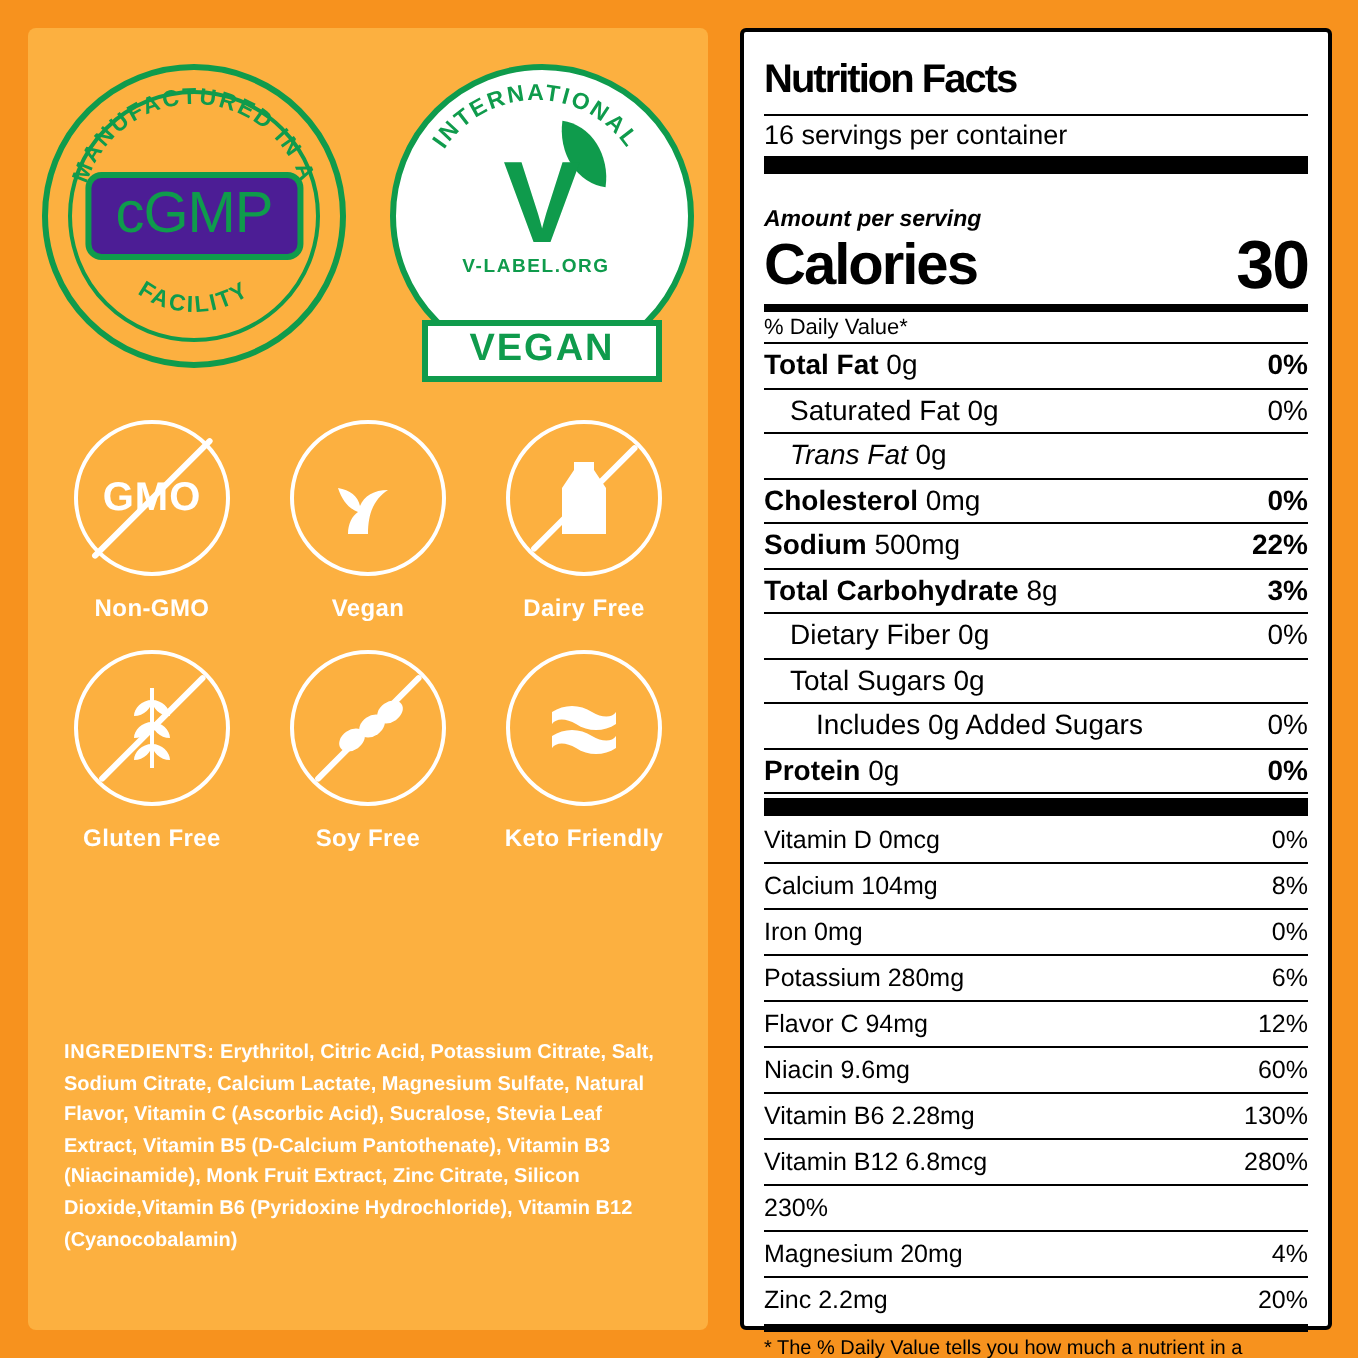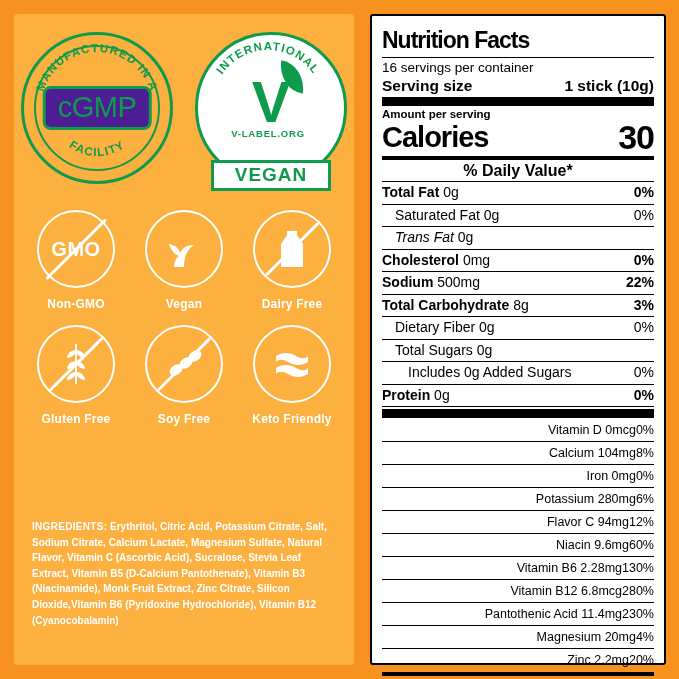--- a/index.html
+++ b/index.html
@@ -93,37 +93,37 @@
   }
   .ingredients b{font-weight:bold;letter-spacing:.3px;}
 
   
   .nf-outer{
     position:absolute;left:370px;top:14px;width:296px;height:651px;
     background:#ffffff;border:2px solid #000;border-radius:3px;
     box-sizing:border-box;padding:8px 10px;
     font-family:"Liberation Sans", sans-serif;color:#000;
   }
-  .nf-title{font-size:23px;font-weight:bold;letter-spacing:-1px;line-height:32px;}
+  .nf-title{font-size:20px;font-weight:bold;letter-spacing:-1px;line-height:32px;}
   .rule-thin{height:1px;background:#000;margin:1px 0;}
   .rule-med{height:4px;background:#000;margin:2px 0;}
   .rule-thick{height:9px;background:#000;margin:2px 0;}
   .servings{font-size:13.5px;line-height:17px;}
   .serving-size{font-size:15.5px;font-weight:bold;display:flex;justify-content:space-between;line-height:19px;}
-  .amount-per{font-size:11.5px;font-weight:bold;margin-top:2px;}
+  .amount-per{font-size:11.5px;font-weight:bold;margin-top:17px;font-style:italic;}
   .cal-row{display:flex;justify-content:space-between;line-height:34px;}
   .cal-label{font-size:29px;font-weight:bold;letter-spacing:-1px;}
   .cal-value{font-size:34px;font-weight:bold;letter-spacing:-1px;}
-  .dv-header{text-align:center;font-size:16px;font-weight:bold;margin:1px 0 0;}
+  .dv-header{text-align:left;font-size:11px;font-weight:normal;margin:1px 0 0;}
   .nrow{display:flex;justify-content:space-between;font-size:14px;line-height:17.5px;padding:1px 0;}
   .nrow .nm{white-space:nowrap;}
   .nrow b{font-weight:bold;}
   .ind1{padding-left:13px;}
   .ind2{padding-left:26px;gap:26px;}
-  .vit-row{display:flex;justify-content:flex-end;font-size:12.5px;line-height:17px;padding:1.5px 0;}
+  .vit-row{display:flex;justify-content:space-between;font-size:12.5px;line-height:17px;padding:1.5px 0;}
   .footnote{font-size:10px;line-height:12px;margin-top:3px;}
 </style>
 </head>
 <body>
 
 <div class="page">
 
   <div class="left-panel">
 
     <div class="badge-row">
@@ -227,24 +227,20 @@
 
     <div class="ingredients">
       <b>INGREDIENTS:</b><span> Erythritol, Citric Acid, Potassium Citrate, Salt, Sodium Citrate, Calcium Lactate, Magnesium Sulfate, Natural Flavor, Vitamin C (Ascorbic Acid), Sucralose, Stevia Leaf Extract, Vitamin B5 (D-Calcium Pantothenate), Vitamin B3 (Niacinamide), Monk Fruit Extract, Zinc Citrate, Silicon Dioxide,Vitamin B6 (Pyridoxine Hydrochloride), Vitamin B12 (Cyanocobalamin)</span>
     </div>
   </div>
 
   <div class="nf-outer">
     <div class="nf-title">Nutrition Facts</div>
     <div class="rule-thin"></div>
     <div class="servings">16 servings per container</div>
-    <div class="serving-size">
-      <span>Serving size</span>
-      <span>1 stick (10g)</span>
-    </div>
     <div class="rule-thick"></div>
     <div class="amount-per">Amount per serving</div>
     <div class="cal-row">
       <span class="cal-label">Calories</span>
       <span class="cal-value">30</span>
     </div>
     <div class="rule-med"></div>
     <div class="dv-header">% Daily Value*</div>
     <div class="rule-thin"></div>
 
@@ -337,21 +333,20 @@
           <span>Vitamin B6 2.28mg</span>
           <span>130%</span>
         </div>
         <div class="rule-thin"></div>
         <div class="vit-row">
           <span>Vitamin B12 6.8mcg</span>
           <span>280%</span>
         </div>
         <div class="rule-thin"></div>
         <div class="vit-row">
-          <span>Pantothenic Acid 11.4mg</span>
           <span>230%</span>
         </div>
         <div class="rule-thin"></div>
         <div class="vit-row">
           <span>Magnesium 20mg</span>
           <span>4%</span>
         </div>
         <div class="rule-thin"></div>
         <div class="vit-row">
           <span>Zinc 2.2mg</span>

